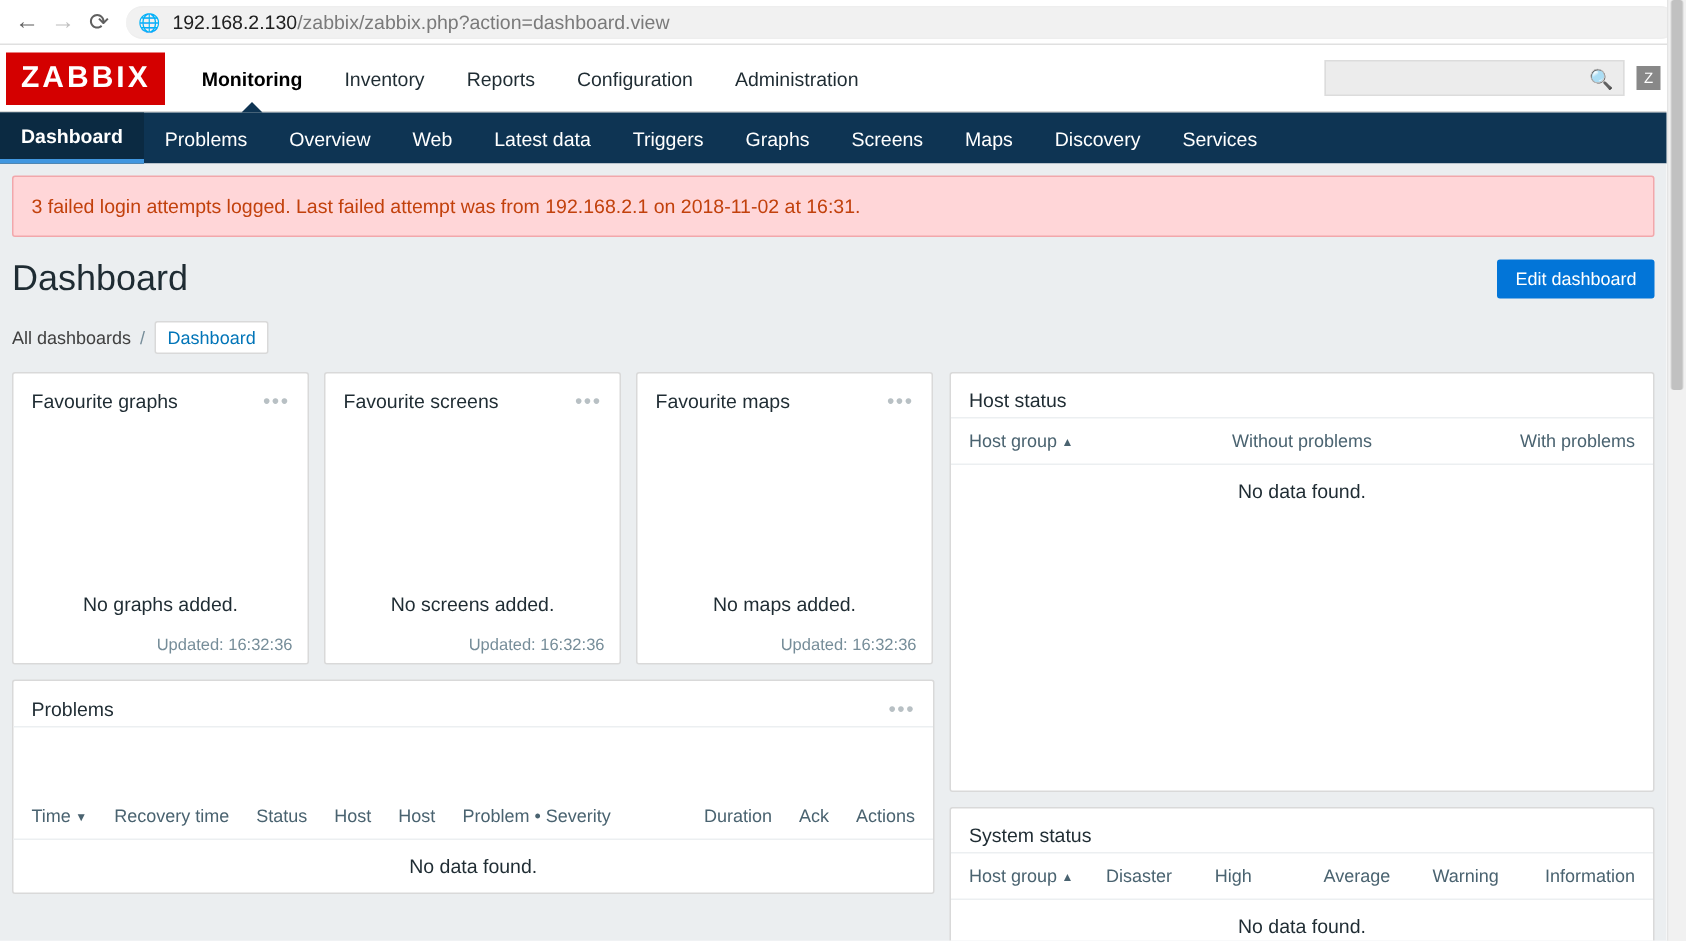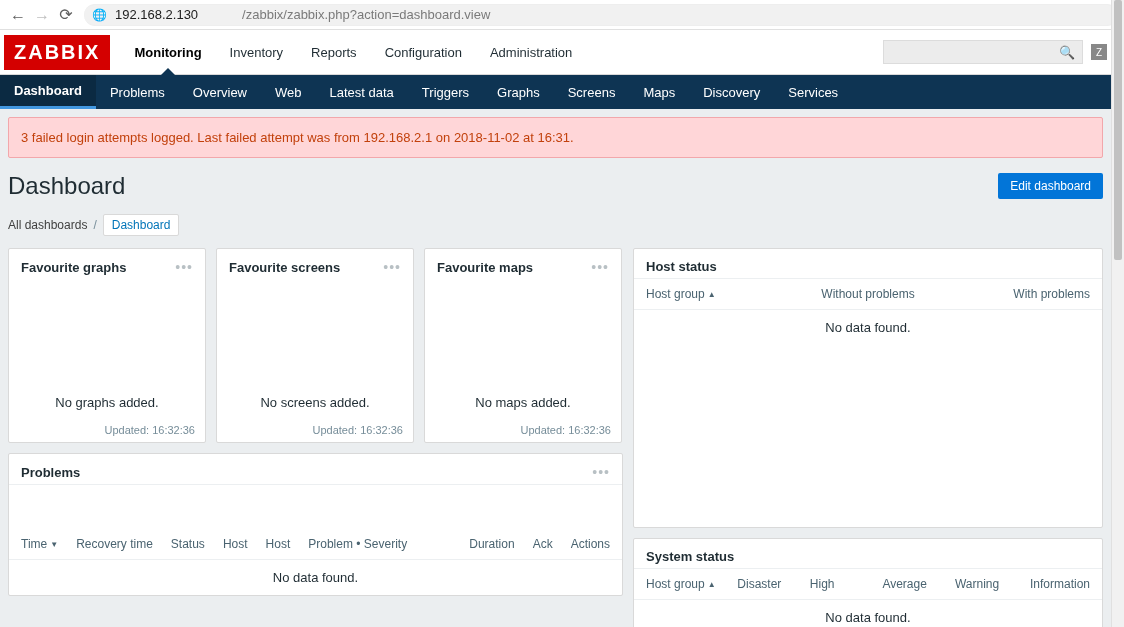--- a/index.html
+++ b/index.html
@@ -19,21 +19,21 @@
     display:flex; align-items:center; padding:0 6px; color:#555;
   }
   .browser-icon { width:24px; text-align:center; font-size:16px; color:#606060; cursor:pointer;}
   .browser-icon.disabled { color:#bfbfbf; cursor:default;}
   .address-bar {
     flex:1; height:22px; border:none; border-top:1px solid #eee; border-bottom:1px solid #eee;
     border-radius:12px; background:#f1f1f1; display:flex; align-items:center; margin-left:6px;
   }
   .address-bar .globe { font-size:12px; color:#606060; margin:0 8px;}
   .address-bar .url { color:#202020; }
-  .address-bar .url .muted { color:#7a7a7a;padding-left:44px; }
+  .address-bar .url .muted { color:#7a7a7a; }
 
   .scrollbar { position:fixed; right:0; top:0; bottom:0; width:13px; background:#f1f1f1; border-left:1px solid #e0e0e0;}
   .scrollbar .thumb { position:absolute; top:0; left:2px; right:2px; height:260px; background:#c1c1c1; border-radius:2px;}
 
   .page { width:1111px; }
 
   
   .top-header {
     height:45px; background:#fff; display:flex; align-items:center; border-bottom:1px solid #d9d9d9;
   }
@@ -95,21 +95,21 @@
   .left { width:615px; display:flex; flex-direction:column; gap:10px;}
   .right { flex:1; display:flex; flex-direction:column; gap:10px;}
   .fav-row { display:flex; gap:10px;}
   .widget {
     background:#fff; border:1px solid #d9d9d9; border-radius:2px; position:relative;
     display:flex; flex-direction:column;
   }
   .widget .hdr {
     padding:10px 12px 4px 12px; display:flex; align-items:center;
   }
-  .widget .hdr .title { font-weight:bold; font-size:13px; color:#1f2c33;}
+  .widget .hdr .title { font-weight:normal; font-size:13px; color:#1f2c33;}
   .widget .hdr .dots { margin-left:auto; color:#b8c0c4; font-size:14px; letter-spacing:1px; cursor:pointer;}
   .widget .body { flex:1; display:flex; align-items:flex-end; justify-content:center; color:#1f2c33; padding:10px;}
   .widget .footer { text-align:right; font-size:11px; color:#768d99; padding:4px 10px 6px 0;}
   .fav-row .widget { width:198px; height:195px;}
   .problems { height:auto; min-height:90px;}
   .tbl-head {
     display:flex; gap:18px; padding:8px 12px 8px 12px; color:#4a6370; font-size:12px; border-top:1px solid #eceff1;
   }
   .tbl-head span { white-space:nowrap;margin-top:44px;}
   .center-msg { text-align:center; color:#1f2c33; padding:10px 0; border-top:1px solid #eceff1;}

